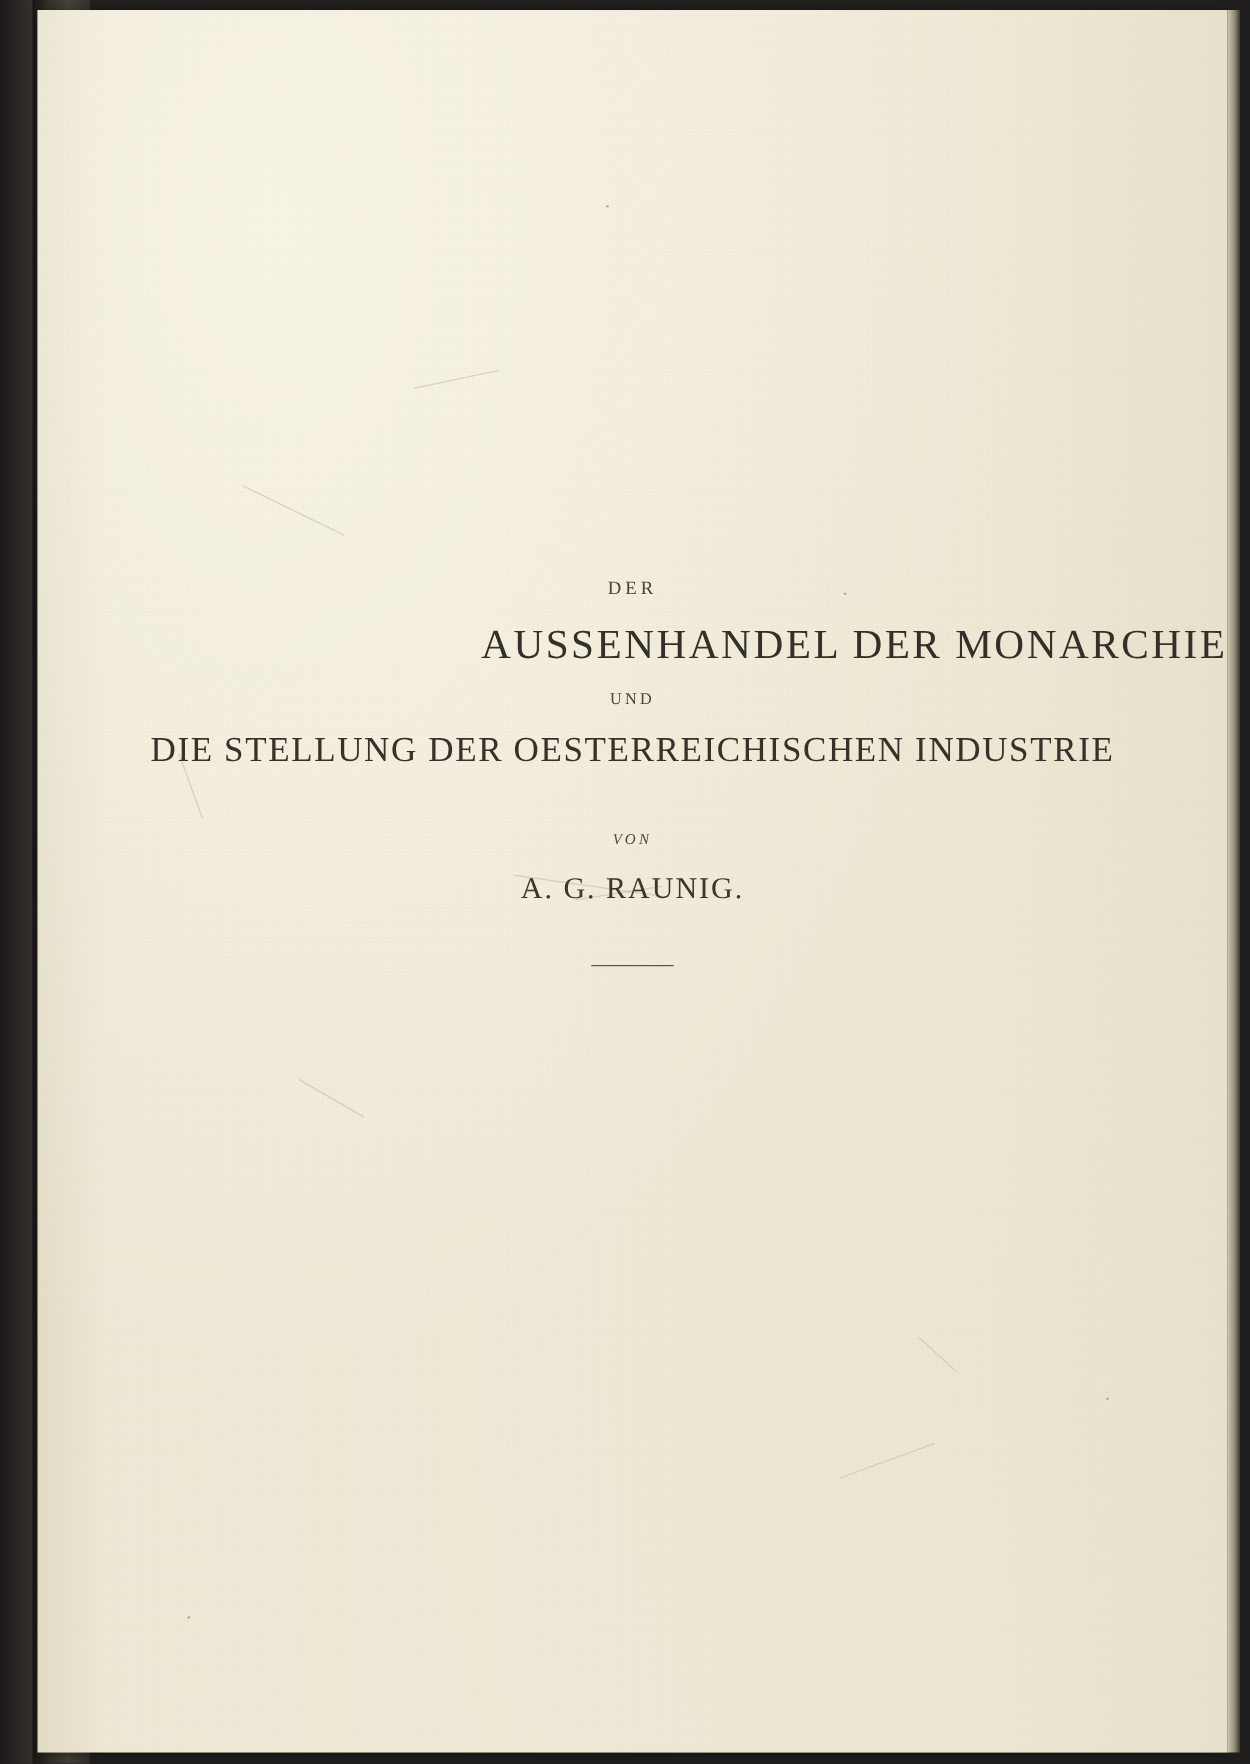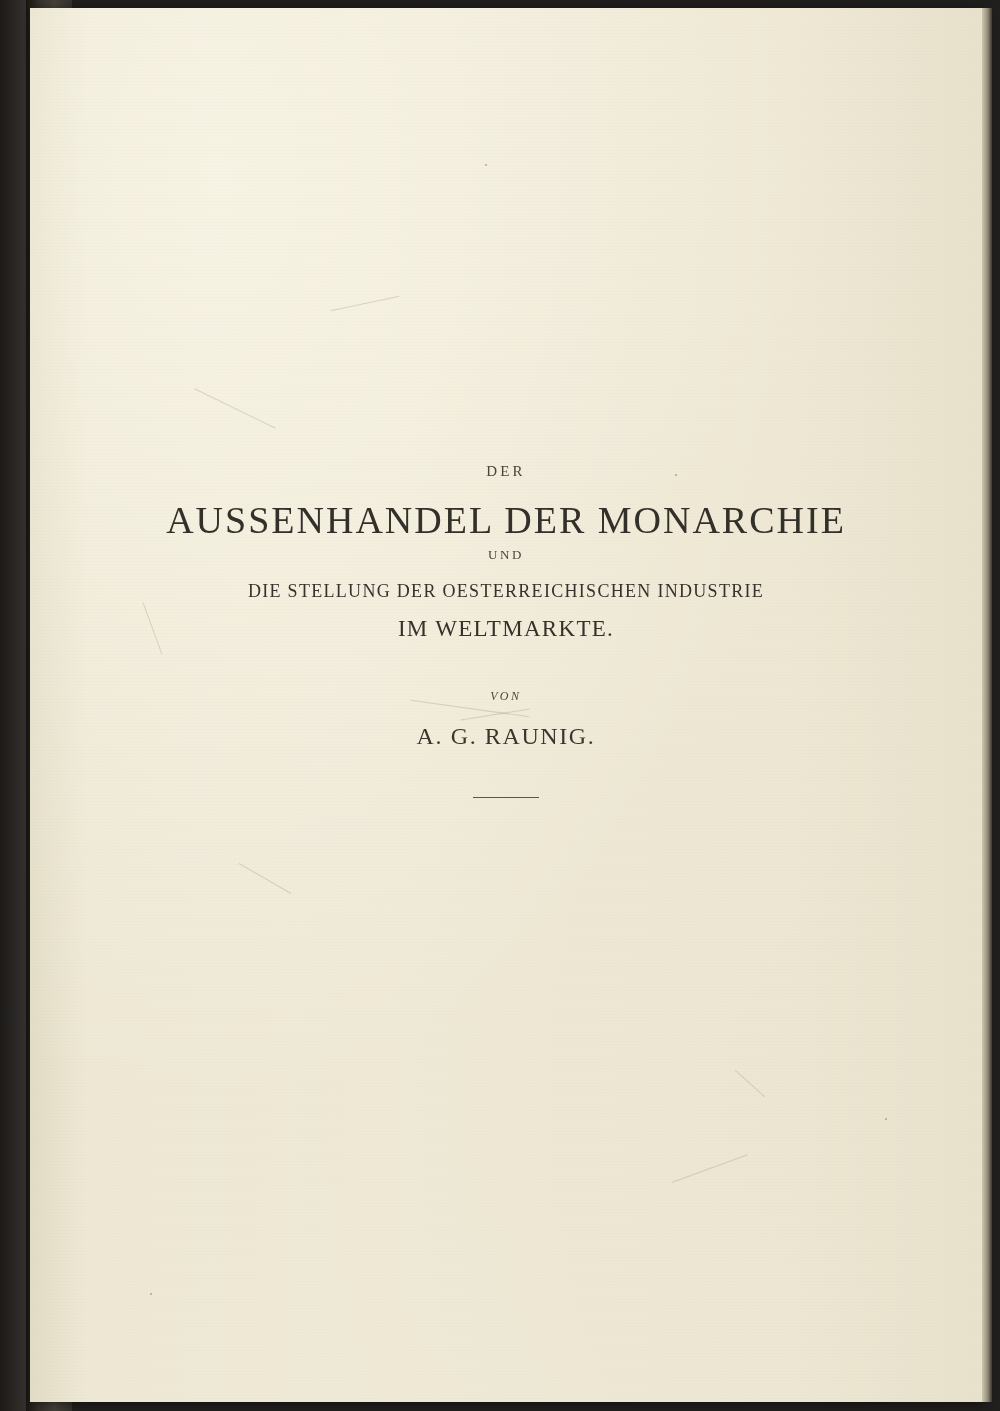--- a/index.html
+++ b/index.html
@@ -117,35 +117,36 @@
   }
 
   .line-der {
     font-size: 15px;
     letter-spacing: 3.2px;
     color: #4a443b;
   }
 
   .line-main {
     margin-top: 18px;
-    font-size: 38px;
+    font-size: 33px;
     letter-spacing: 2.0px;
     color: #33302a;
+    text-align: right;
   }
 
   .line-und {
-    margin-top: 5px;
+    margin-top: 16px;
     font-size: 13px;
     letter-spacing: 2.6px;
     color: #4a443b;
   }
 
   .line-sub1 {
     margin-top: 18px;
-    font-size: 18px;
+    font-size: 28px;
     letter-spacing: 1.3px;
     color: #36322b;
   }
 
   .line-sub2 {
     margin-top: 14px;
     font-size: 23px;
     letter-spacing: 1.3px;
     color: #36322b;
   }
@@ -199,21 +200,20 @@
 
     <div class="title-block">
       <div class="line-der">DER</div>
 
       <div class="line-main">AUSSENHANDEL DER MONARCHIE</div>
 
       <div class="line-und">UND</div>
 
       <div class="line-sub1">DIE STELLUNG DER OESTERREICHISCHEN INDUSTRIE</div>
 
-      <div class="line-sub2">IM WELTMARKTE.</div>
 
       <div class="line-von">VON</div>
 
       <div class="line-author">A. G. RAUNIG.</div>
 
       <div class="rule"></div>
     </div>
   </div>
 
   <div class="right-edge"></div>

